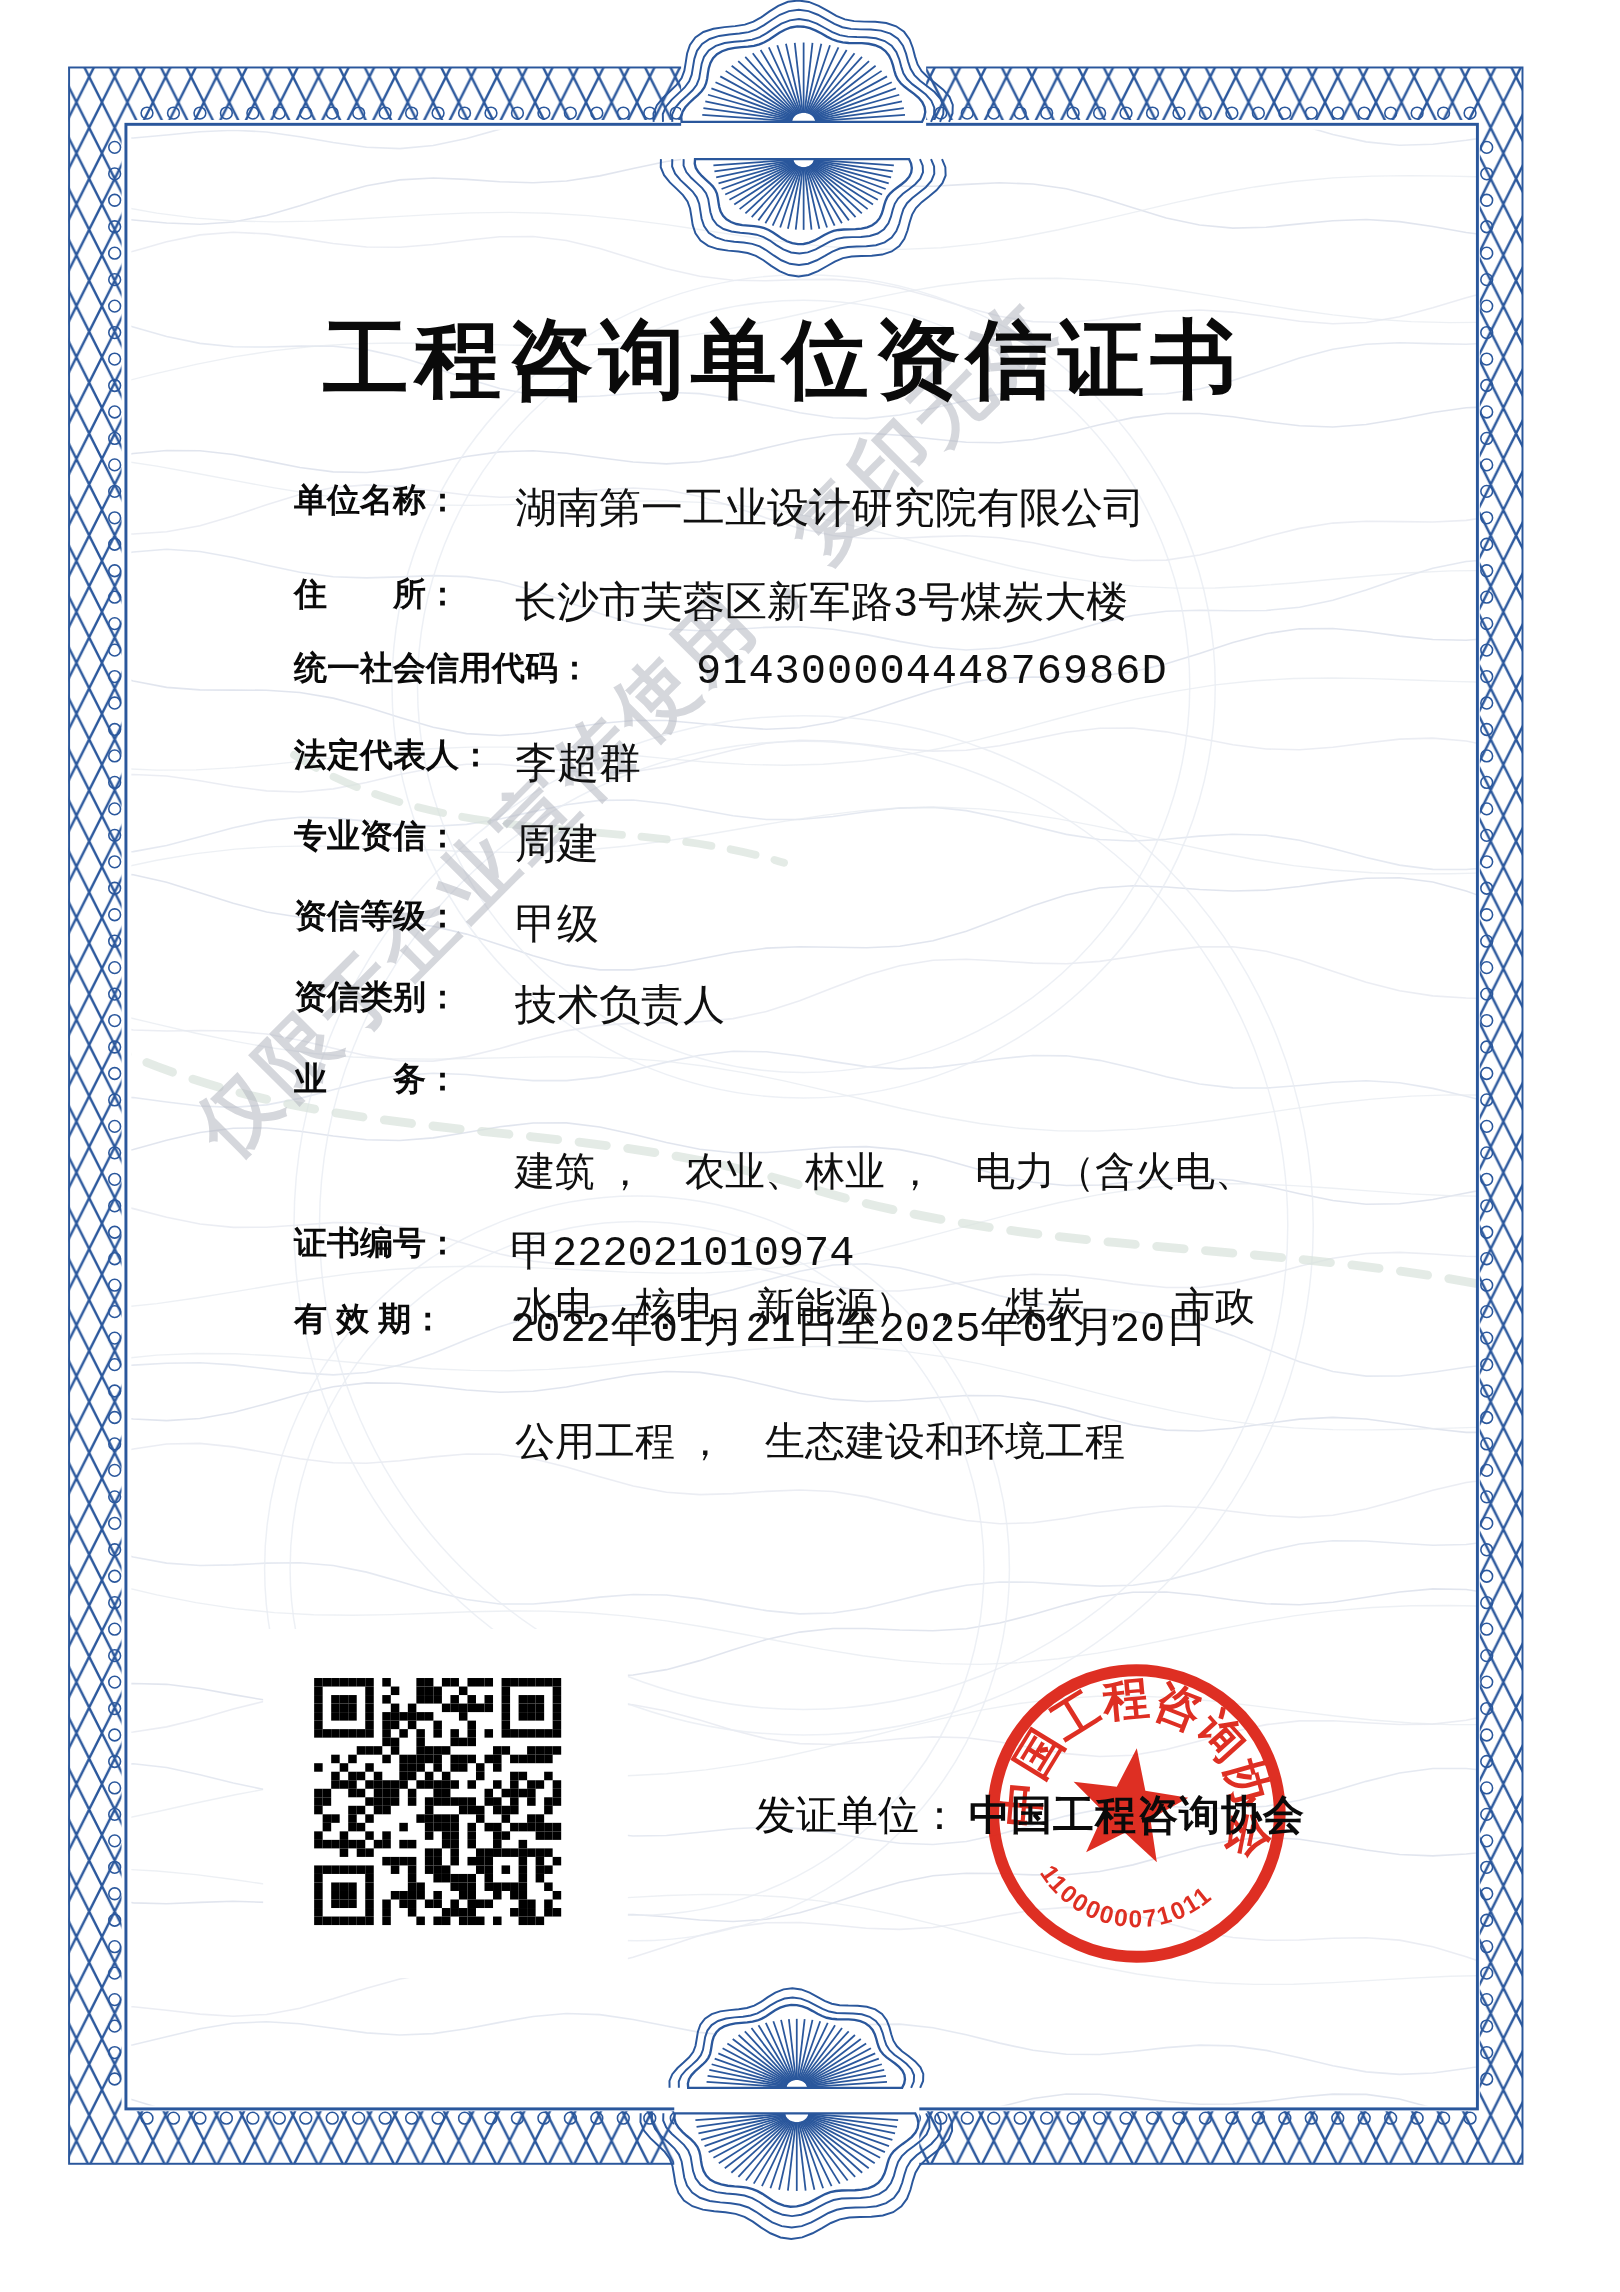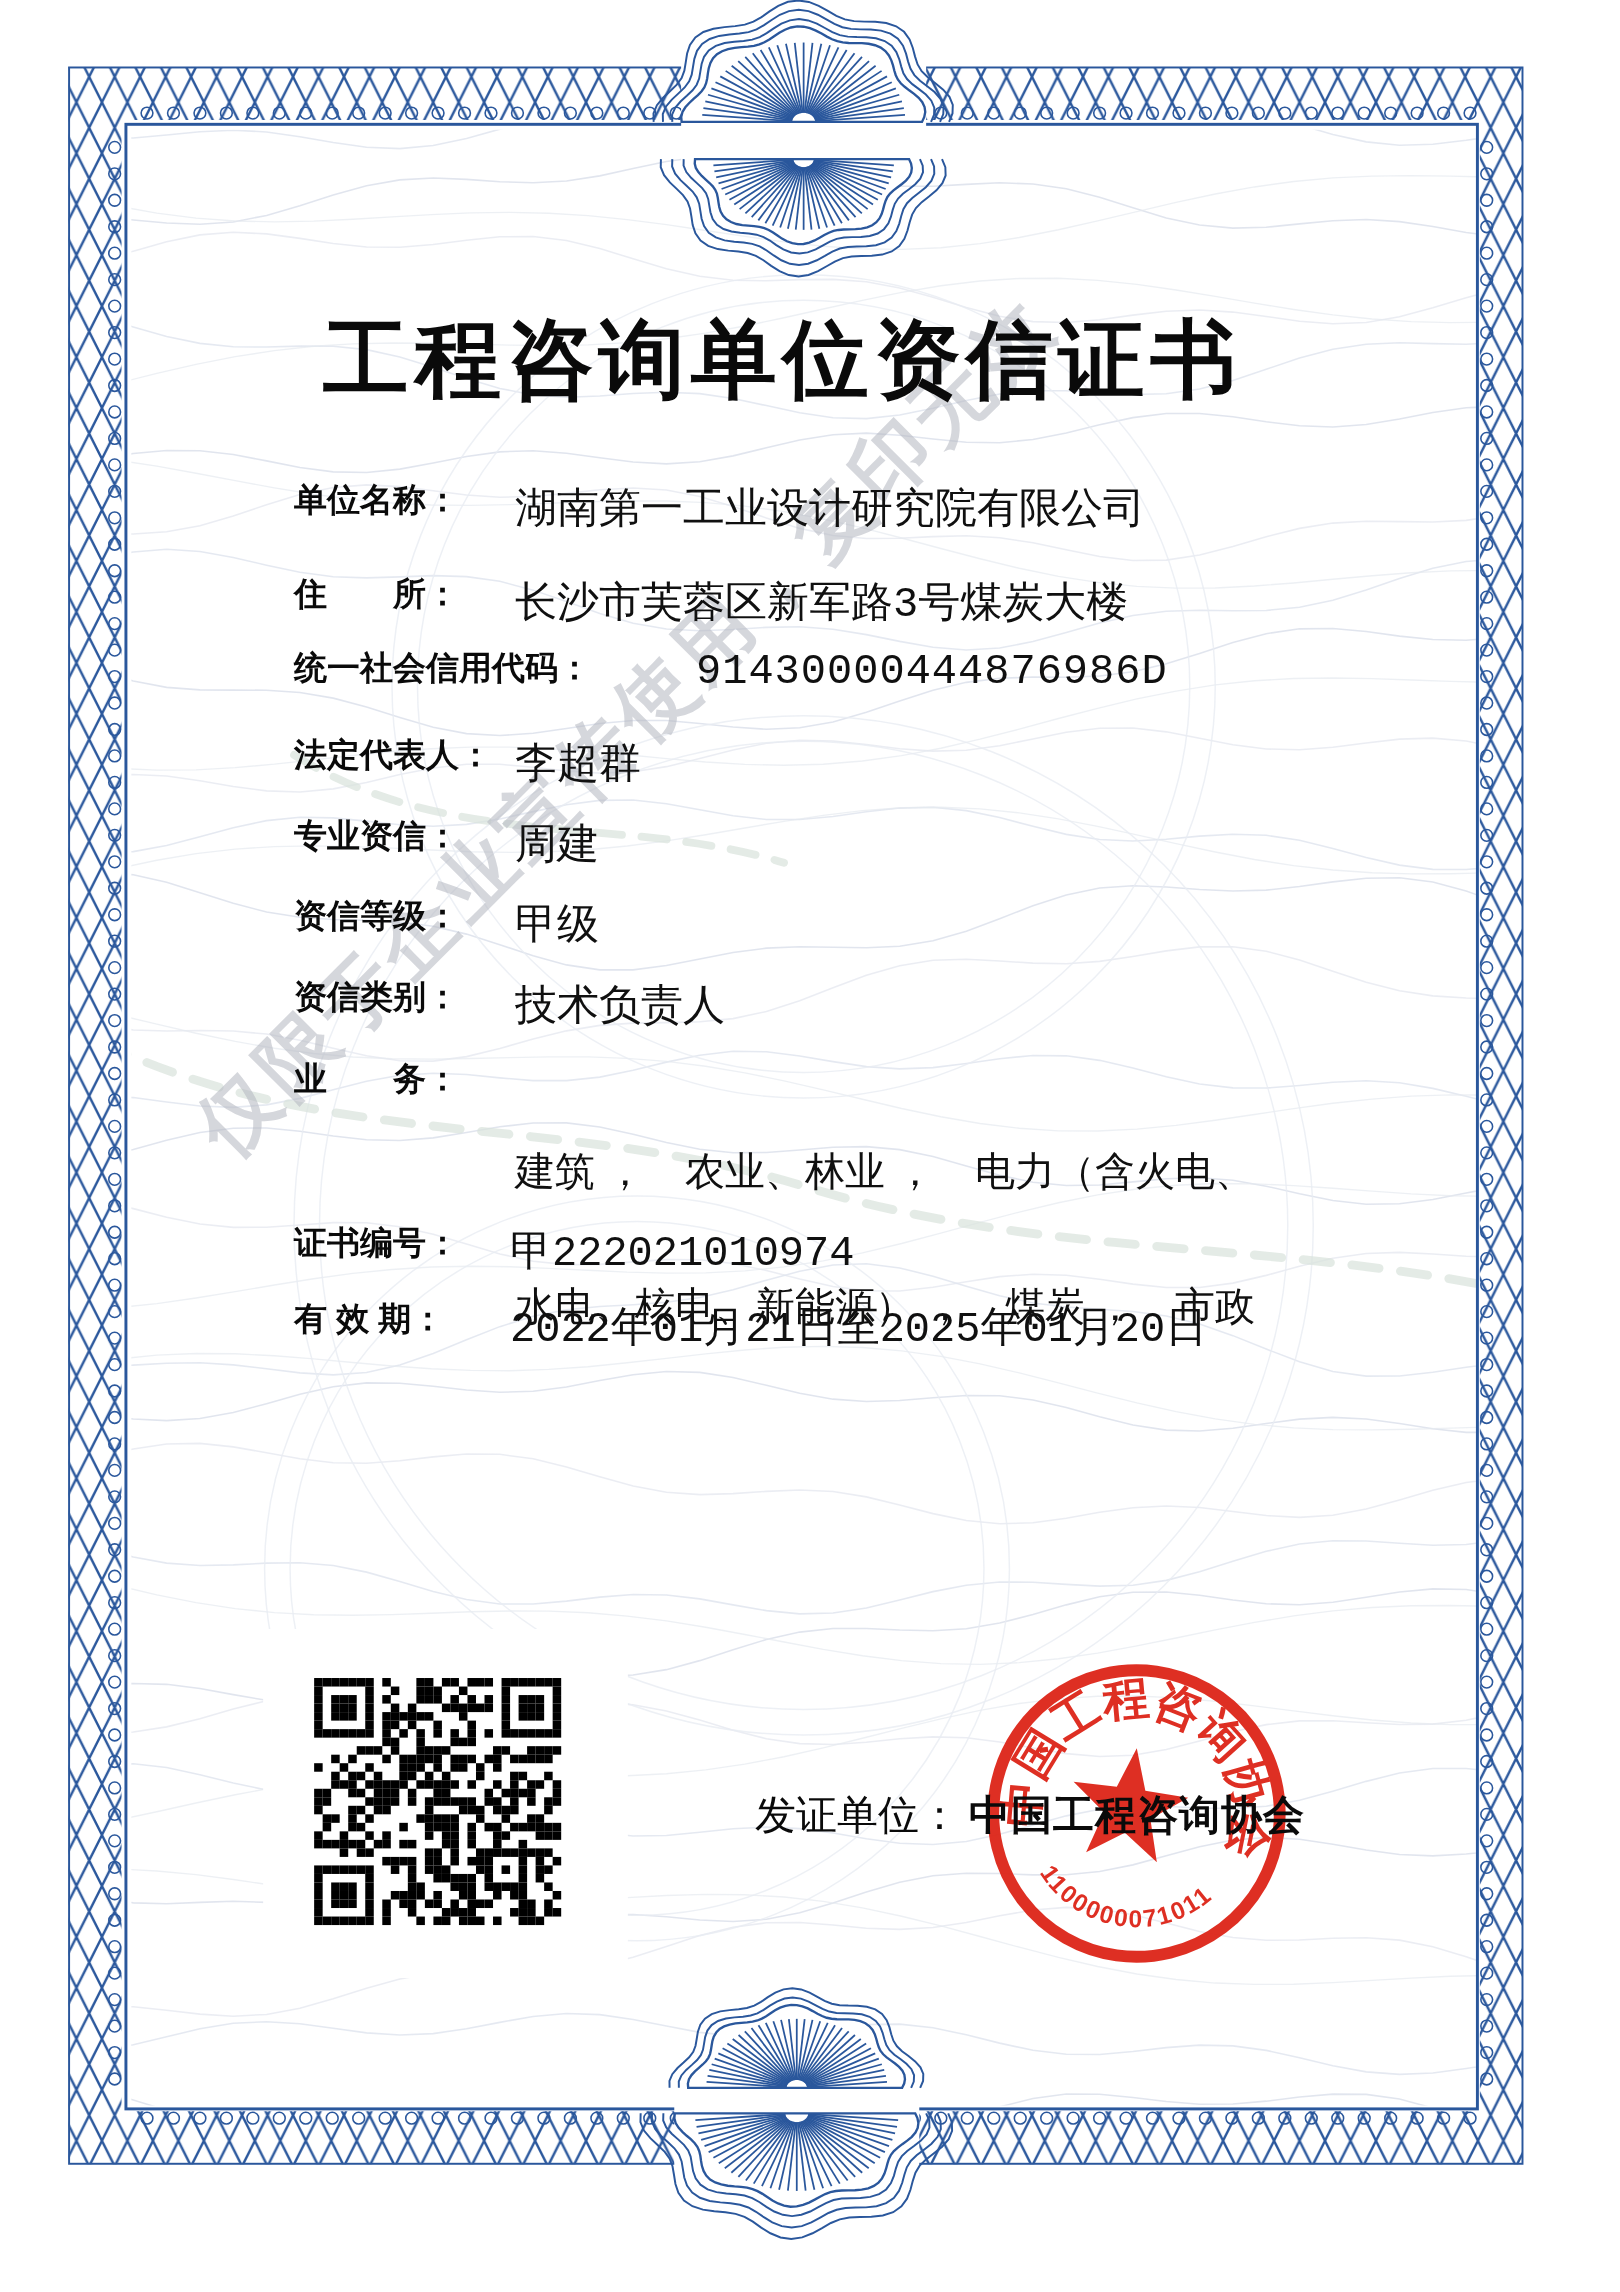--- a/index.html
+++ b/index.html
@@ -986,20 +986,21 @@
   </div>
   <div class="row" style="top:975px">
     <span class="lab">资信类别：</span>
     <span class="val">技术负责人</span>
   </div>
   <div class="row" style="top:1057px;height:147px">
     <span class="lab">业　　务：</span>
     <div class="biz">
       <div>建筑 ，　农业、林业 ，　电力（含火电、</div>
       <div>水电、核电、新能源） ，　煤炭 ，　市政</div>
+      <div>公用工程 ，　生态建设和环境工程</div>
     </div>
   </div>
   <div class="row" style="top:1221px">
     <span class="lab">证书编号：</span>
     <span class="val num">甲222021010974</span>
   </div>
   <div class="row" style="top:1297px">
     <span class="lab">有 效 期：</span>
     <span class="val num">2022年01月21日至2025年01月20日</span>
   </div>

